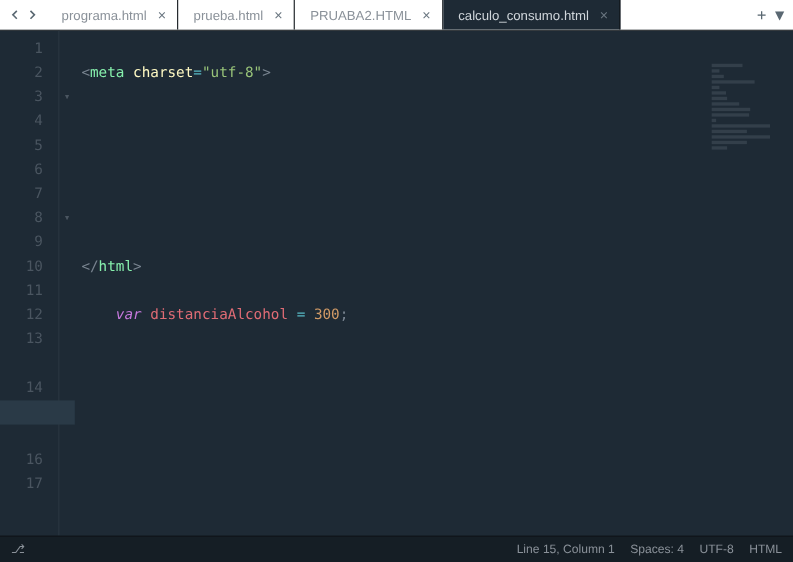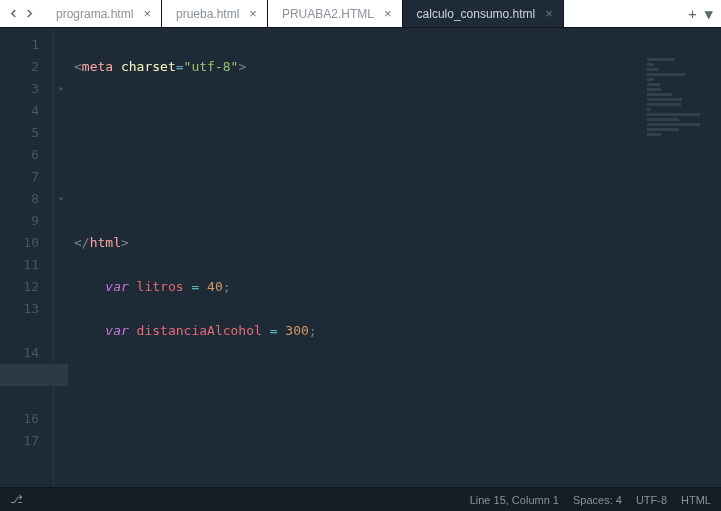--- a/index.html
+++ b/index.html
@@ -116,21 +116,21 @@
   }
   .hl-gutter {
     position: absolute;
     left: 0;
     width: 68px;
     height: 22px;
     background: #2a3a47;
     z-index: 0;
   }
   .p  { color: #7a8591; }           
-  .tg { color: #fca5a5; }           
+  .tg { color: #86efac; }           
   .at { color: #fef9c3; }           
   .st { color: #98c379; }           
   .kw { color: #c678dd; font-style: italic; } 
   .va { color: #e06c75; }           
   .nu { color: #d19a66; }           
   .op { color: #56b6c2; }           
   .tx { color: #c0c5cc; }           
 
   .minimap {
     position: absolute;
@@ -244,21 +244,20 @@
       <div></div>
     <div>▾</div>
   </div>
 
   <div class="code">
 <div class="code-line"><span class="p">&lt;</span><span class="tg">meta</span><span class="p"> </span><span class="at">charset</span><span class="op">=</span><span class="st">"utf-8"</span><span class="p">&gt;</span></div>
 <div class="code-line"></div>
 <div class="code-line"></div>
 <div class="code-line"></div>
 <div class="code-line"><span class="p">&lt;/</span><span class="tg">html</span><span class="p">&gt;</span></div>
-<div class="code-line">    <span class="kw">var</span><span class="va"> litros </span><span class="op">=</span><span class="nu"> 40</span><span class="p">;</span></div>
 <div class="code-line">    <span class="kw">var</span><span class="va"> distanciaAlcohol </span><span class="op">=</span><span class="nu"> 300</span><span class="p">;</span></div>
 
 
 
 
 
 
 
 
   </div>

